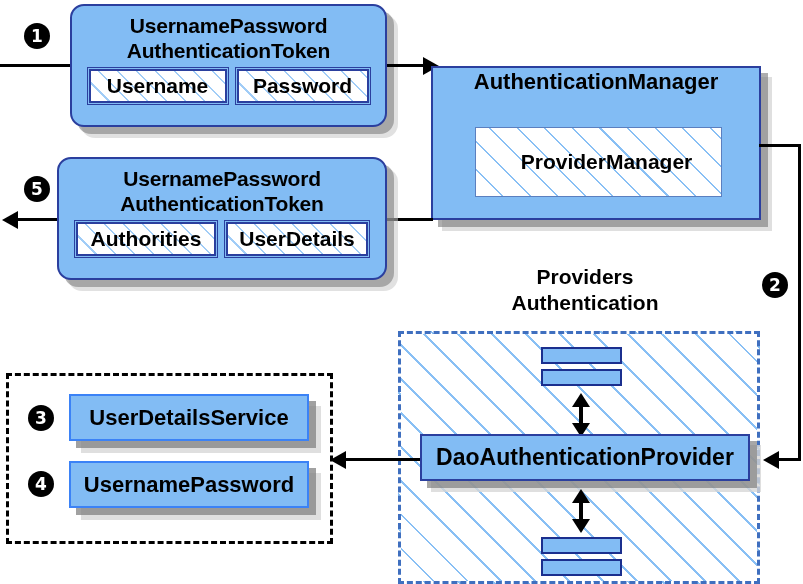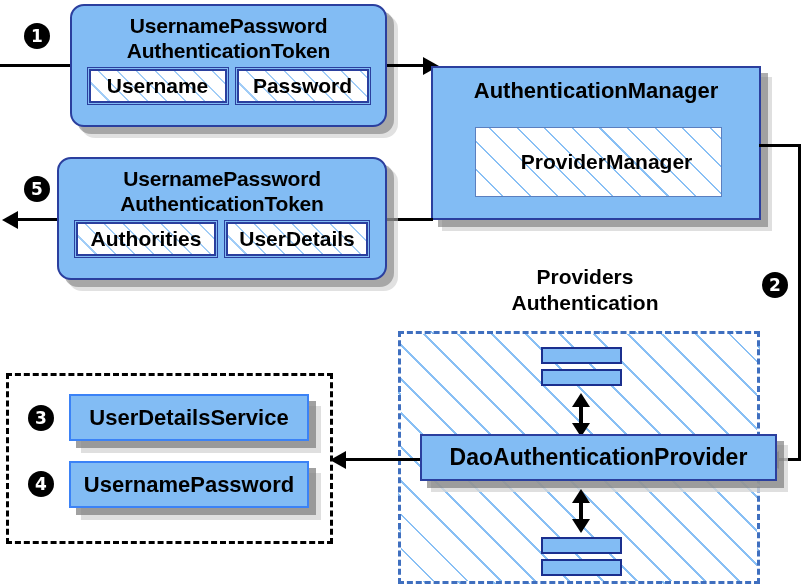--- a/index.html
+++ b/index.html
@@ -87,21 +87,21 @@
     border: 2px solid #2b3f9e;
     box-sizing: border-box;
     box-shadow: 7px 7px 0 0 rgba(120,120,120,0.6),
                 11px 11px 0 0 rgba(210,210,210,0.7);
   }
   .mgr-title {
     text-align: center;
     font-size: 22px;
     font-weight: bold;
     color: #000000;
-    padding-top: 10px;
+    padding-top: 1px;
   }
   .hatch-box {
     background-color: #ffffff;
     background-image: repeating-linear-gradient(
         45deg,
         rgba(130,188,244,0.0) 0px,
         rgba(130,188,244,0.0) 18px,
         rgba(130,188,244,0.95) 18px,
         rgba(130,188,244,0.95) 19.5px);
     border: 1px solid #5b7fbf;
@@ -268,21 +268,21 @@
   <div class="providers-box" style="left:398px; top:331px; width:362px; height:253px;">
   </div>
 
   <div class="bar" style="left:541px; top:347px; width:81px; height:17px;"></div>
   <div class="bar" style="left:541px; top:369px; width:81px; height:17px;"></div>
 
   <div class="arrow arrow-up" style="left:572px; top:393px;"></div>
   <div class="dbl-arrow-stem" style="left:579px; top:400px; height:26px;"></div>
   <div class="arrow arrow-down" style="left:572px; top:423px;"></div>
 
-  <div class="dao-card" style="left:420px; top:434px; width:357px; height:47px;">DaoAuthenticationProvider</div>
+  <div class="dao-card" style="left:420px; top:434px; width:330px; height:47px;">DaoAuthenticationProvider</div>
 
   <div class="arrow arrow-up" style="left:572px; top:489px;"></div>
   <div class="dbl-arrow-stem" style="left:579px; top:496px; height:26px;"></div>
   <div class="arrow arrow-down" style="left:572px; top:519px;"></div>
 
   <div class="bar" style="left:541px; top:537px; width:81px; height:17px;"></div>
   <div class="bar" style="left:541px; top:559px; width:81px; height:17px;"></div>
 
   <div class="line-h" style="left:346px; top:458px; width:74px;"></div>
   <div class="arrow arrow-left" style="left:330px; top:451px;"></div>

